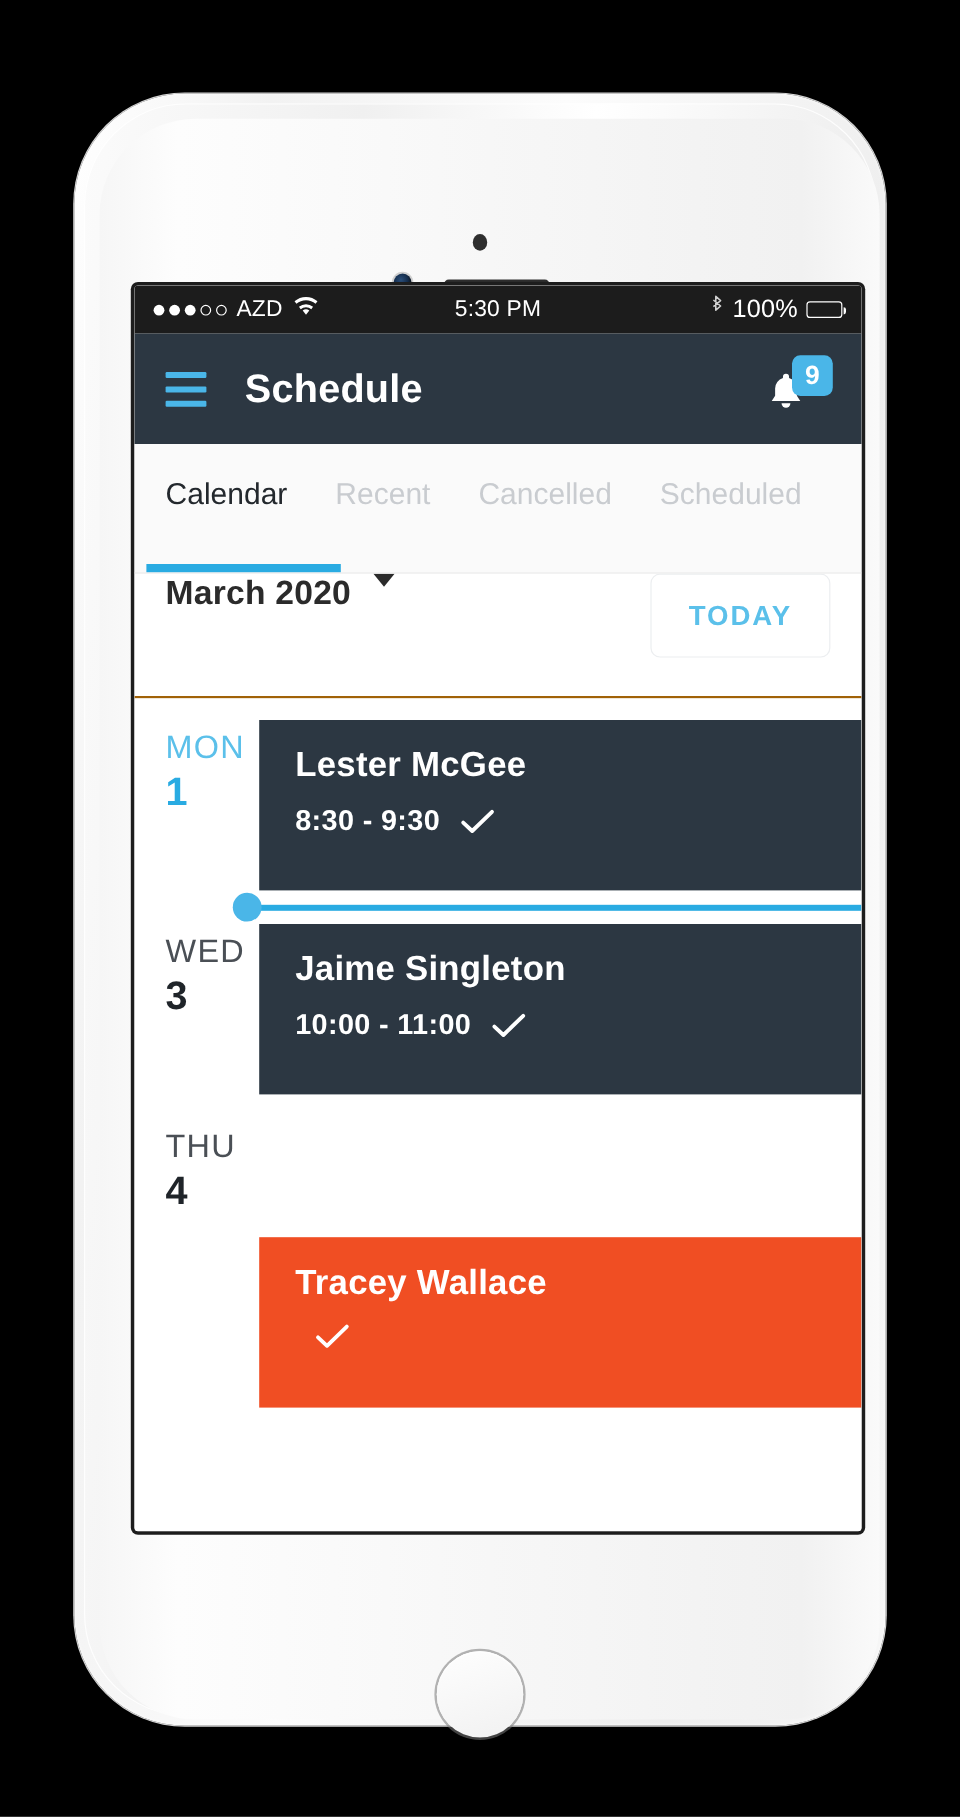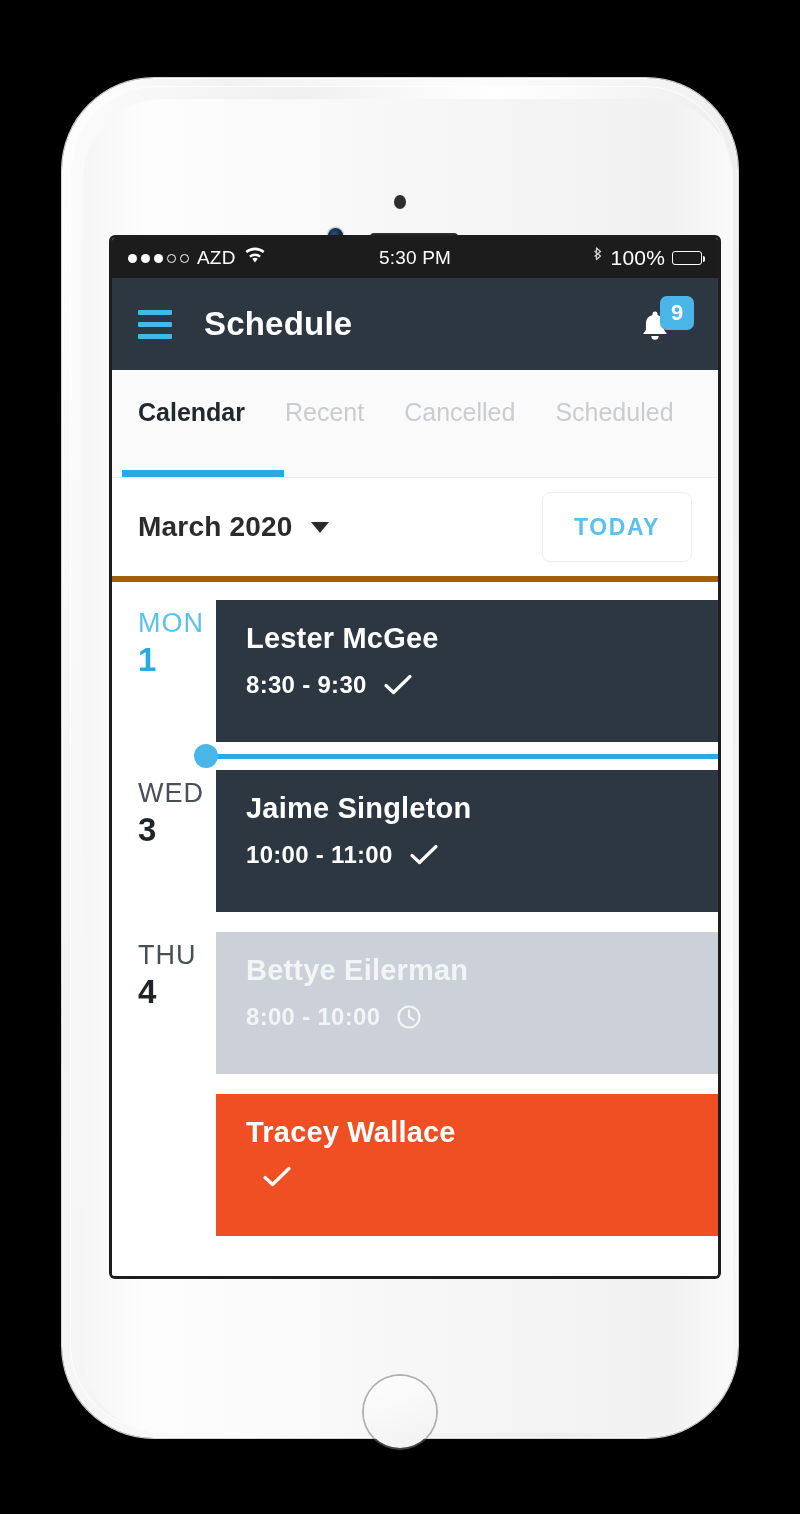--- a/index.html
+++ b/index.html
@@ -167,38 +167,38 @@
     border-bottom: 1px solid #ececec;
   }
   .tab {
     font-size: 25px;
     white-space: nowrap;
     margin-right: 40px;
     position: relative;
     padding-bottom: 28px;
     cursor: pointer;
   }
-  .tab.active { color: #23282d; font-weight: 700; }
+  .tab.active { color: #23282d; font-weight: 400; }
   .tab.inactive { color: #c9ccd0; }
   #tab-underline {
     position: absolute;
     left: 10px;
     bottom: 0;
     width: 162px;
     height: 7px;
     background: #29abe2;
   }
 
   
   #month-row {
     height: 104px;
     display: flex;
-    align-items: center;
+    align-items: flex-start;
     padding: 0 26px;
-    border-bottom: 6px solid #a16207;
+    border-bottom: 2px solid #a16207;
     background:#ffffff;
   }
   #month-label {
     font-size: 28px;
     font-weight: 600;
     color: #2b2b2b;
     letter-spacing: 0.2px;
   }
   #month-caret {
     margin-left: 18px;
@@ -417,32 +417,20 @@
           </span>
         </div>
       </div>
     </div>
 
     <div class="schedule-row">
       <div class="date-col normal">
         <div class="date-weekday">THU</div>
         <div class="date-day">4</div>
       </div>
-      <div class="event-card muted">
-        <div class="event-name">Bettye Eilerman</div>
-        <div class="event-time-row">
-          <span class="event-time">8:00 - 10:00</span>
-          <span class="status-glyph">
-            <svg width="26" height="26" viewBox="0 0 26 26">
-              <circle cx="13" cy="13" r="10.5" stroke="#f2f4f6" stroke-width="2.2" fill="none"></circle>
-              <path d="M13 6.5V13l4.6 2.8" stroke="#f2f4f6" stroke-width="2.2" fill="none" stroke-linecap="round"></path>
-            </svg>
-          </span>
-        </div>
-      </div>
     </div>
 
     <div class="schedule-row">
       <div class="date-col normal">
         <div class="date-weekday"></div>
         <div class="date-day"></div>
       </div>
       <div class="event-card orange">
         <div class="event-name">Tracey Wallace</div>
         <div class="event-time-row">

